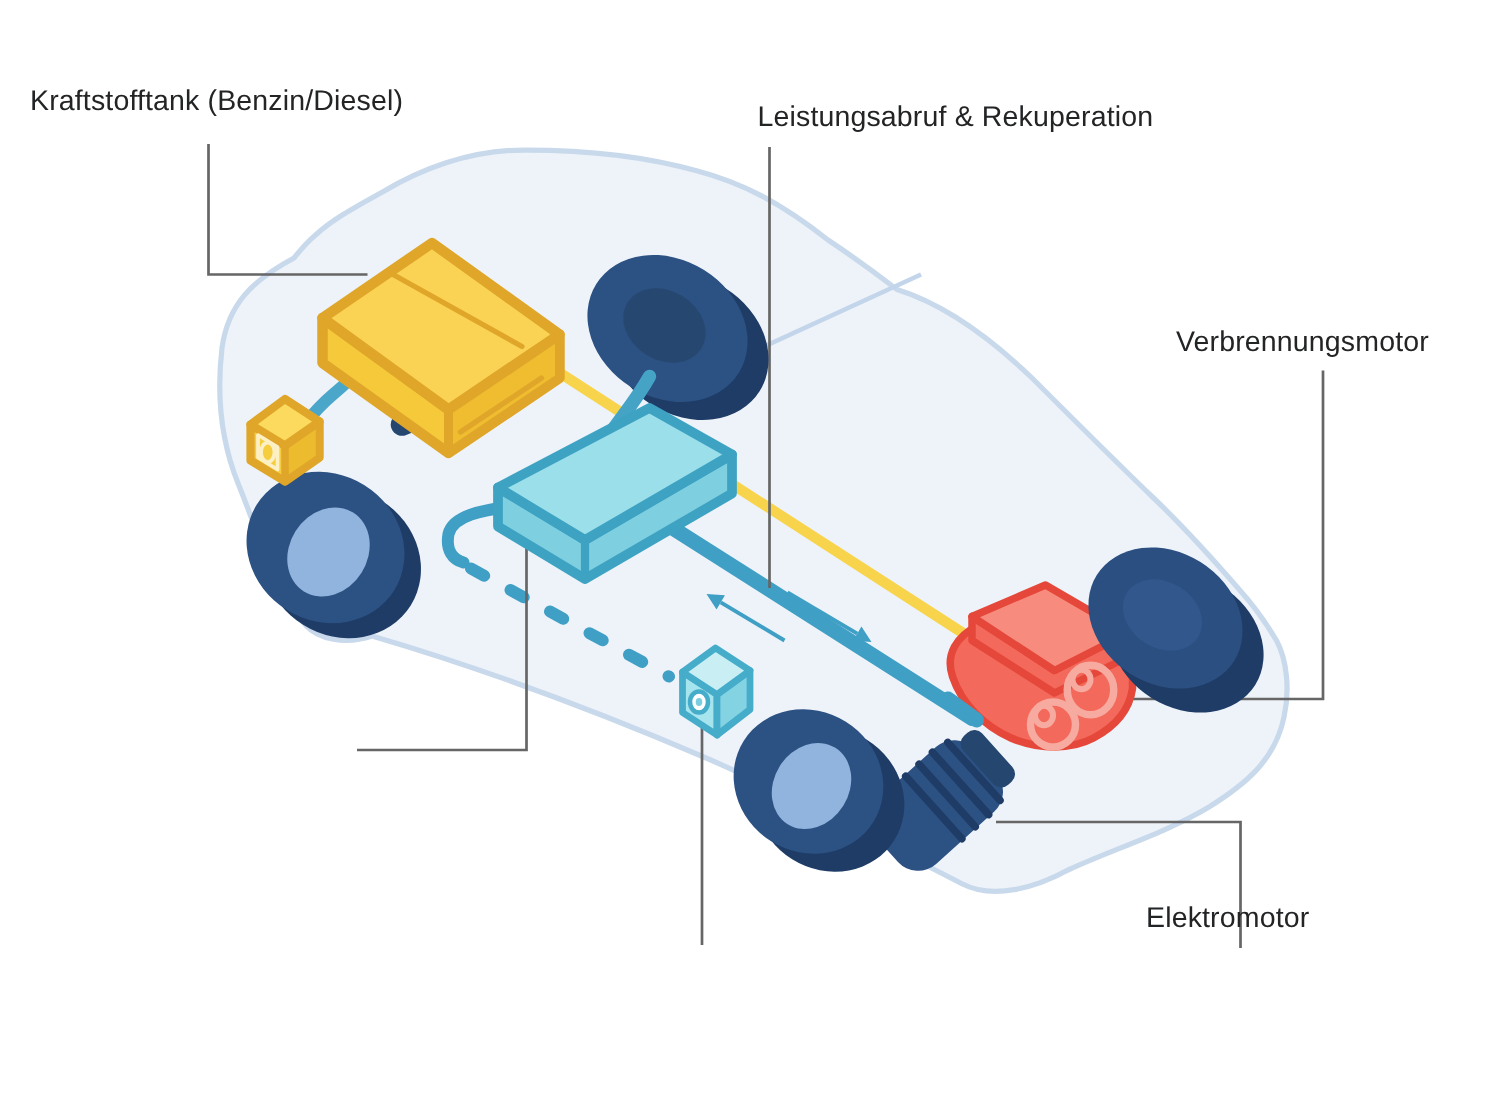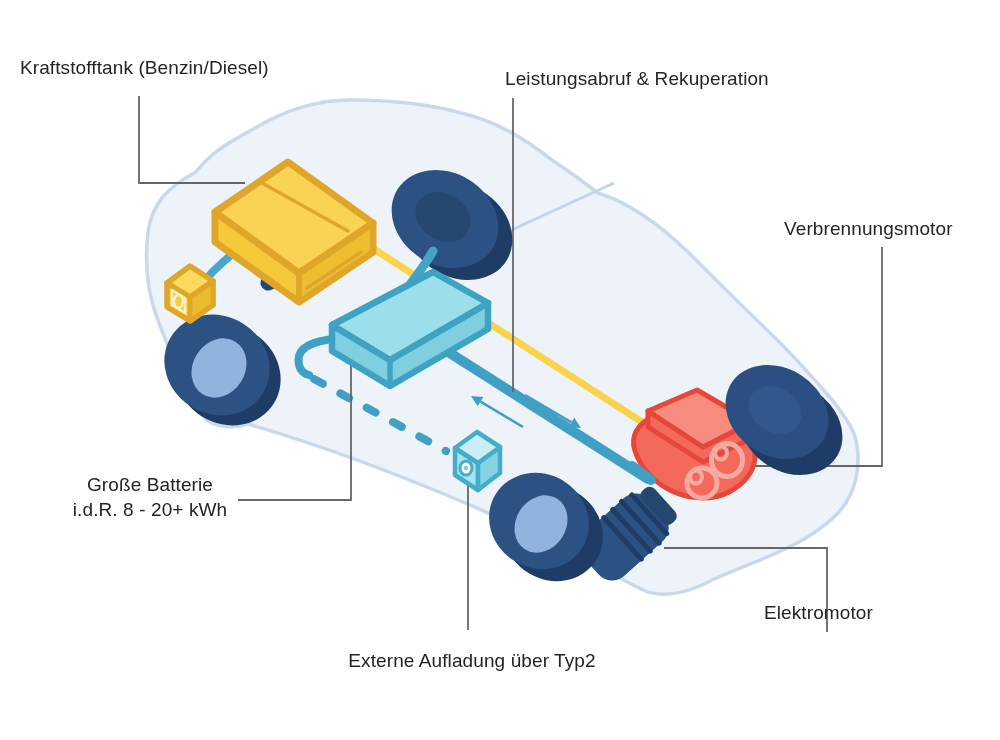--- a/index.html
+++ b/index.html
@@ -139,24 +139,19 @@
     <ellipse cx="775" cy="410" rx="28" ry="22" transform="rotate(32 775 410)" fill="#31578C"></ellipse>
   </g>
 </svg>
 
   <div class="lbl" style="left:20px;top:55px">Kraftstofftank (Benzin/Diesel)</div>
 
   <div class="lbl" style="left:505px;top:66px">Leistungsabruf &amp; Rekuperation</div>
 
   <div class="lbl" style="left:784px;top:216px">Verbrennungsmotor</div>
 
-  <div class="lbl center" style="left:0px;top:472px;width:300px">
-    <span>Große Batterie</span>
-    <span>i.d.R. 8 - 20+ kWh</span>
-  </div>
 
   <div class="lbl center" style="left:312px;top:648px;width:320px">
-    <span>Externe Aufladung über Typ2</span>
   </div>
 
   <div class="lbl" style="left:764px;top:600px">Elektromotor</div>
 
 </div>
 
 </body></html>

